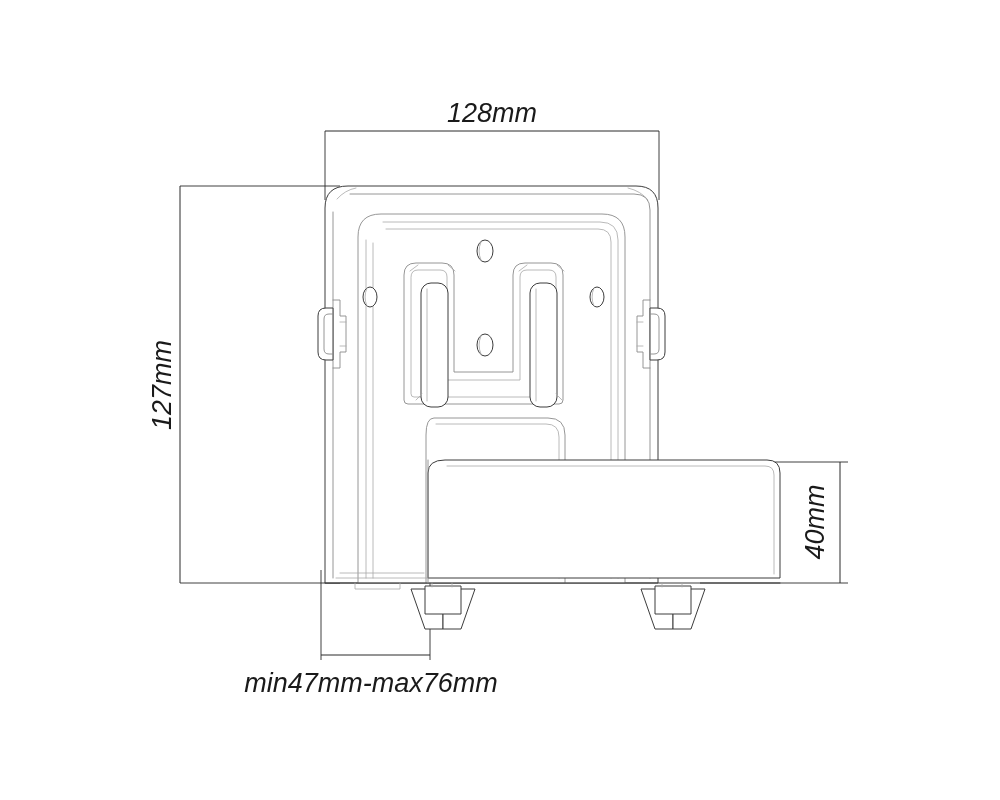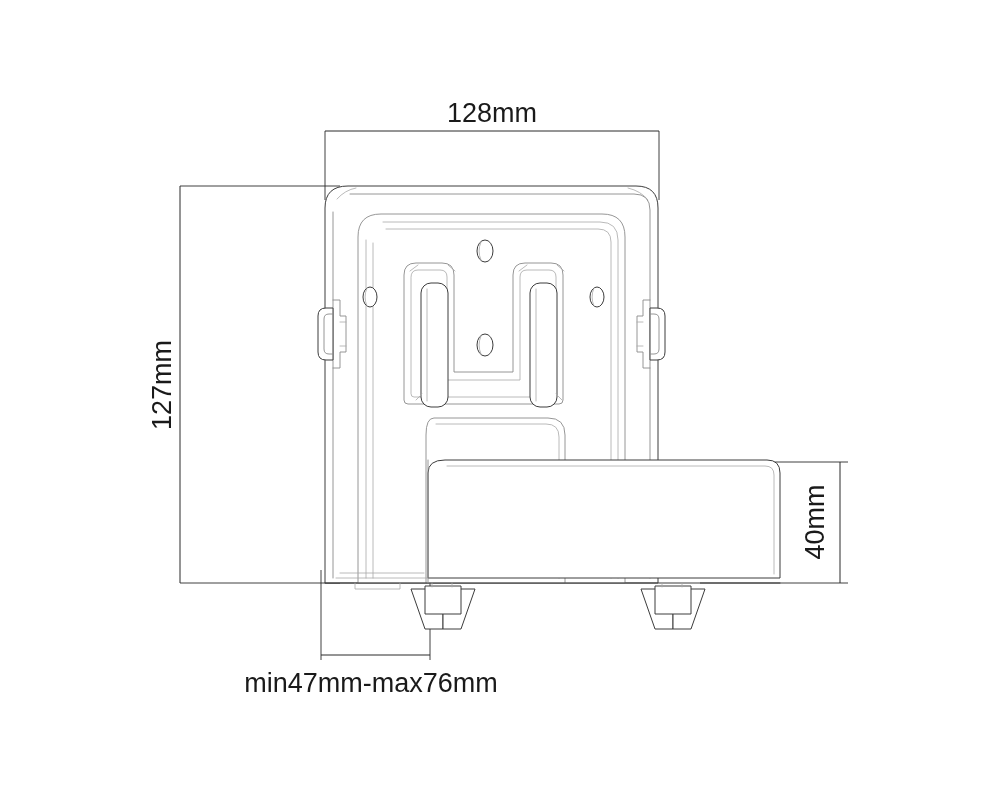--- a/index.html
+++ b/index.html
@@ -12,20 +12,21 @@
     width: 1000px;
     height: 800px;
     font-family: "Liberation Sans", sans-serif;
     overflow: hidden;
   }
   #drawing-root {
     position: relative;
     width: 1000px;
     height: 800px;
     background: #ffffff;
+    font-style: italic;
   }
   svg#tech-drawing {
     display: block;
     width: 1000px;
     height: 800px;
   }
   .part-line {
     fill: none;
     stroke: #3c3c3c;
     stroke-width: 1;

